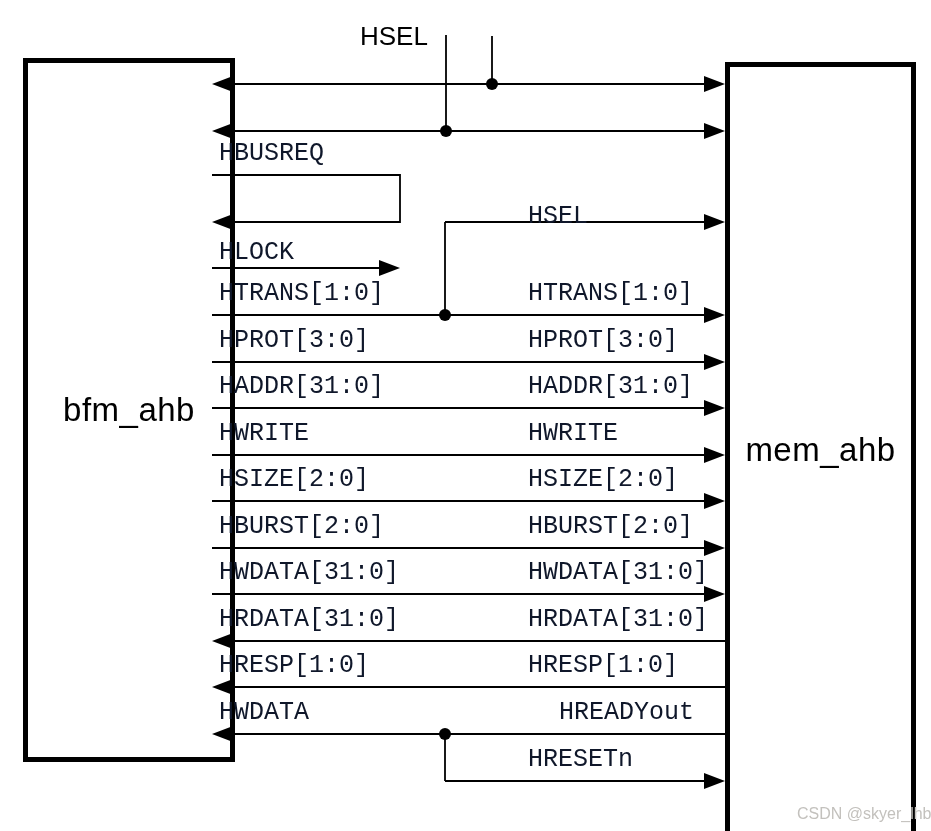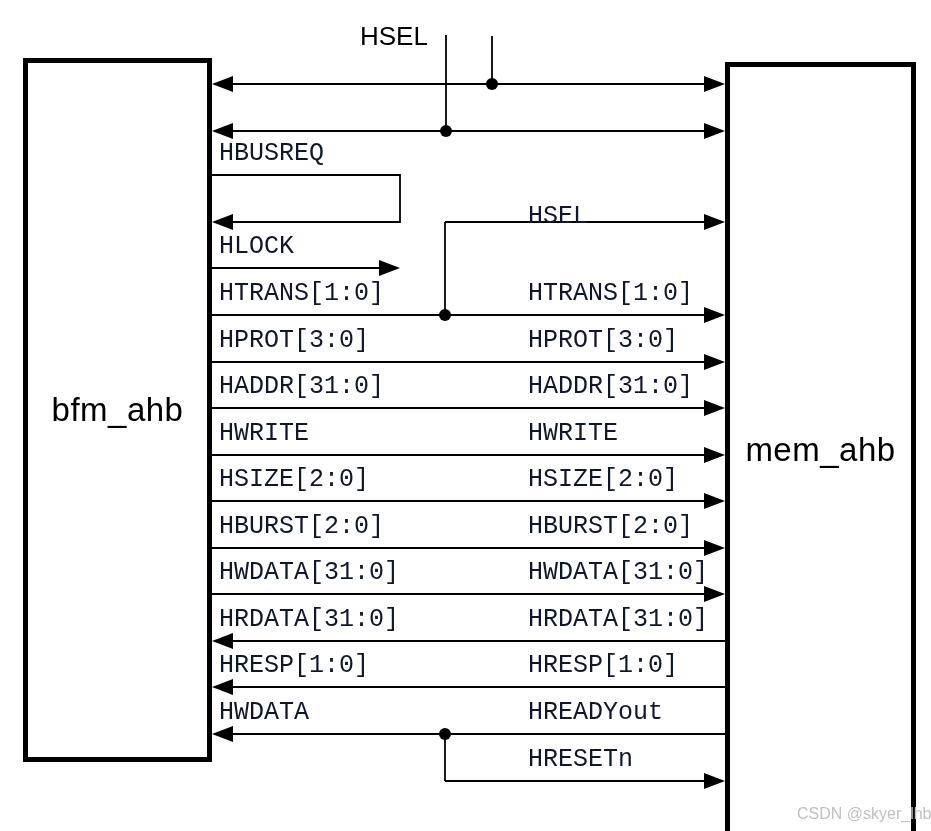--- a/index.html
+++ b/index.html
@@ -52,21 +52,21 @@
     color: #c3c1bd;
     white-space: nowrap;
     text-align: right;
   }
 </style>
 </head>
 <body>
 
 <div class="canvas">
 
-  <div class="block" style="left:23px; top:58px; width:189px; height:704px;">
+  <div class="block" style="left:23px; top:58px; width:212px; height:704px;">
     <span class="block-label">bfm_ahb</span>
   </div>
   <div class="block" style="left:725px; top:62px; width:191px; height:775px;">
     <span class="block-label">mem_ahb</span>
   </div>
 
   <svg class="wires" width="931" height="831" viewBox="0 0 931 831">
 
     <g>
       <line x1="232" y1="84" x2="705" y2="84"></line>
@@ -155,21 +155,21 @@
     <g>
       <line x1="445" y1="734" x2="445" y2="781"></line>
       <line x1="445" y1="781" x2="705" y2="781"></line>
       <polygon points="725,781 704,773 704,789"></polygon>
     </g>
   </svg>
 
   <div class="top-label" style="left:360px; top:21px;">HSEL</div>
 
   <div class="sig-label" style="left:219px; top:139px;">HBUSREQ</div>
-  <div class="sig-label" style="left:219px; top:232px;">HLOCK</div>
+  <div class="sig-label" style="left:219px; top:238px;">HLOCK</div>
   <div class="sig-label" style="left:219px; top:279px;">HTRANS[1:0]</div>
   <div class="sig-label" style="left:219px; top:326px;">HPROT[3:0]</div>
   <div class="sig-label" style="left:219px; top:372px;">HADDR[31:0]</div>
   <div class="sig-label" style="left:219px; top:419px;">HWRITE</div>
   <div class="sig-label" style="left:219px; top:465px;">HSIZE[2:0]</div>
   <div class="sig-label" style="left:219px; top:512px;">HBURST[2:0]</div>
   <div class="sig-label" style="left:219px; top:558px;">HWDATA[31:0]</div>
   <div class="sig-label" style="left:219px; top:605px;">HRDATA[31:0]</div>
   <div class="sig-label" style="left:219px; top:651px;">HRESP[1:0]</div>
   <div class="sig-label" style="left:219px; top:698px;">HWDATA</div>
@@ -177,18 +177,18 @@
   <div class="sig-label" style="left:528px; top:202px;">HSEL</div>
   <div class="sig-label" style="left:528px; top:279px;">HTRANS[1:0]</div>
   <div class="sig-label" style="left:528px; top:326px;">HPROT[3:0]</div>
   <div class="sig-label" style="left:528px; top:372px;">HADDR[31:0]</div>
   <div class="sig-label" style="left:528px; top:419px;">HWRITE</div>
   <div class="sig-label" style="left:528px; top:465px;">HSIZE[2:0]</div>
   <div class="sig-label" style="left:528px; top:512px;">HBURST[2:0]</div>
   <div class="sig-label" style="left:528px; top:558px;">HWDATA[31:0]</div>
   <div class="sig-label" style="left:528px; top:605px;">HRDATA[31:0]</div>
   <div class="sig-label" style="left:528px; top:651px;">HRESP[1:0]</div>
-  <div class="sig-label" style="left:528px; top:698px;">HREADYout</div>
+  <div class="sig-label" style="left:559px; top:698px;">HREADYout</div>
   <div class="sig-label" style="left:528px; top:745px;">HRESETn</div>
 
   <div class="watermark">CSDN @skyer_lhb</div>
 
 </div>
 
 </body></html>

